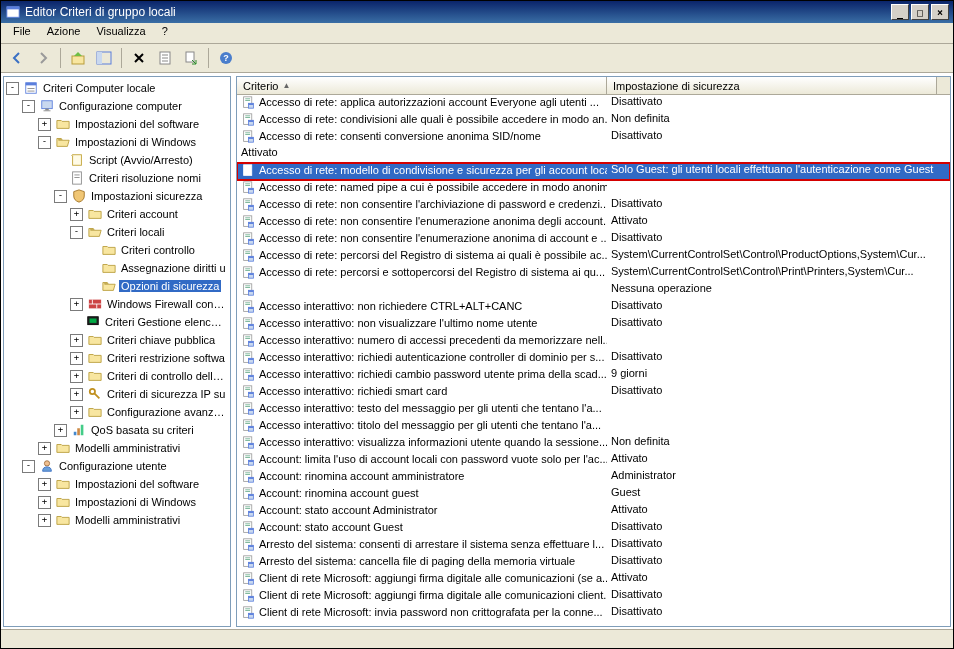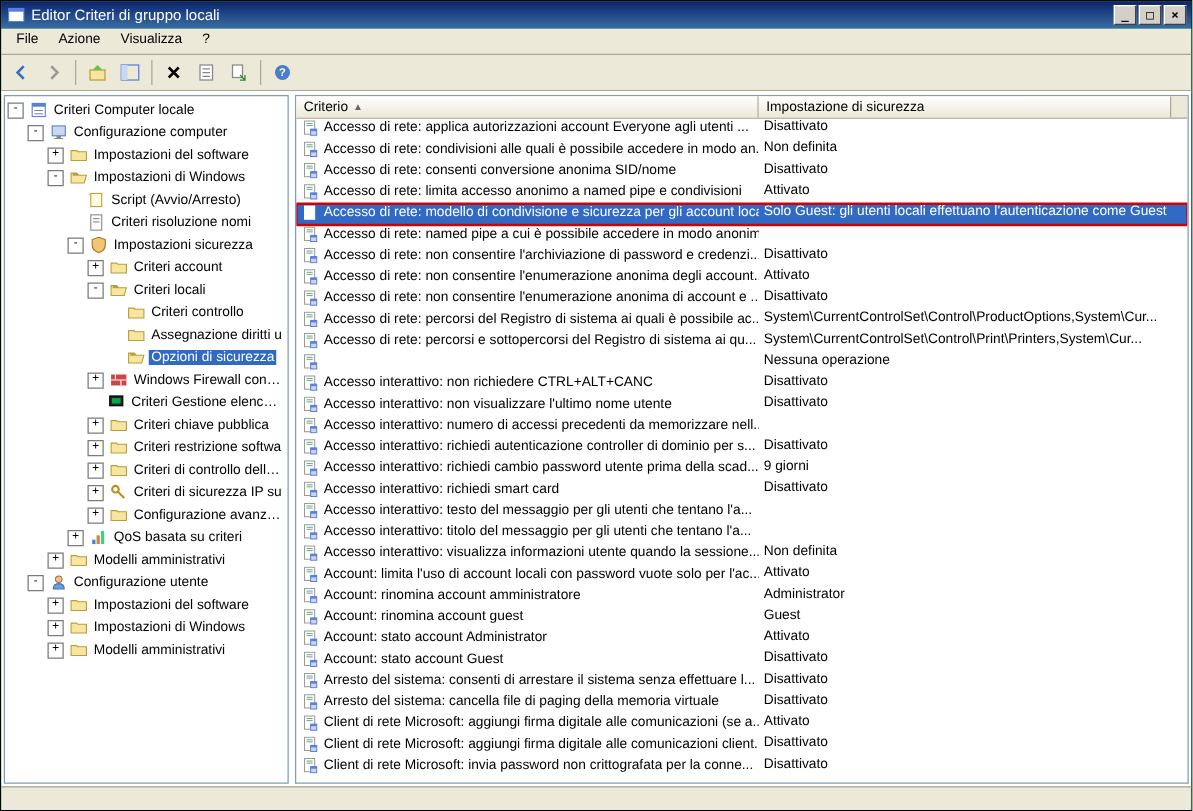--- a/index.html
+++ b/index.html
@@ -486,32 +486,20 @@
                   <rect x="8" y="9" width="6" height="2" fill="#5a7edc"></rect>
                 </svg>
               </span>
               <span>Accesso di rete: consenti conversione anonima SID/nome</span>
             </div>
             <div class="cell col2">
               <span>Disattivato</span>
             </div>
           </div>
           <div class="row">
-            <div class="cell col1">
-              <span class="policy-icon">
-                <svg width="13" height="13" viewBox="0 0 16 16">
-                  <rect x="2" y="1" width="10" height="13" fill="#fff" stroke="#9a9a9a"></rect>
-                  <rect x="4" y="3" width="6" height="1" fill="#6a8"></rect>
-                  <rect x="4" y="5" width="6" height="1" fill="#6a8"></rect>
-                  <rect x="8" y="9" width="6" height="6" fill="#c9d8ef" stroke="#5a7edc"></rect>
-                  <rect x="8" y="9" width="6" height="2" fill="#5a7edc"></rect>
-                </svg>
-              </span>
-              <span>Accesso di rete: limita accesso anonimo a named pipe e condivisioni</span>
-            </div>
             <div class="cell col2">
               <span>Attivato</span>
             </div>
           </div>
           <div class="row selected highlighted">
             <div class="cell col1">
               <span class="policy-icon">
                 <svg width="13" height="13" viewBox="0 0 16 16">
                   <rect x="2" y="1" width="10" height="13" fill="#fff" stroke="#fff"></rect>
                   <rect x="4" y="3" width="6" height="1" fill="#fff"></rect>

